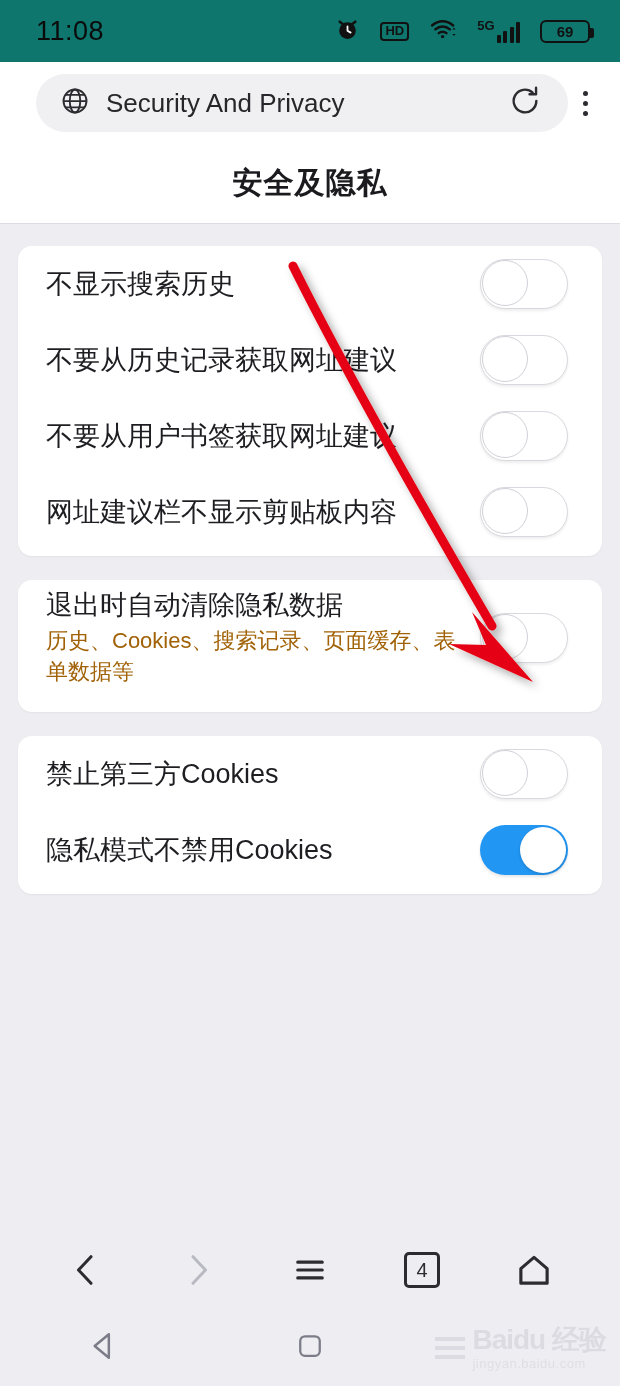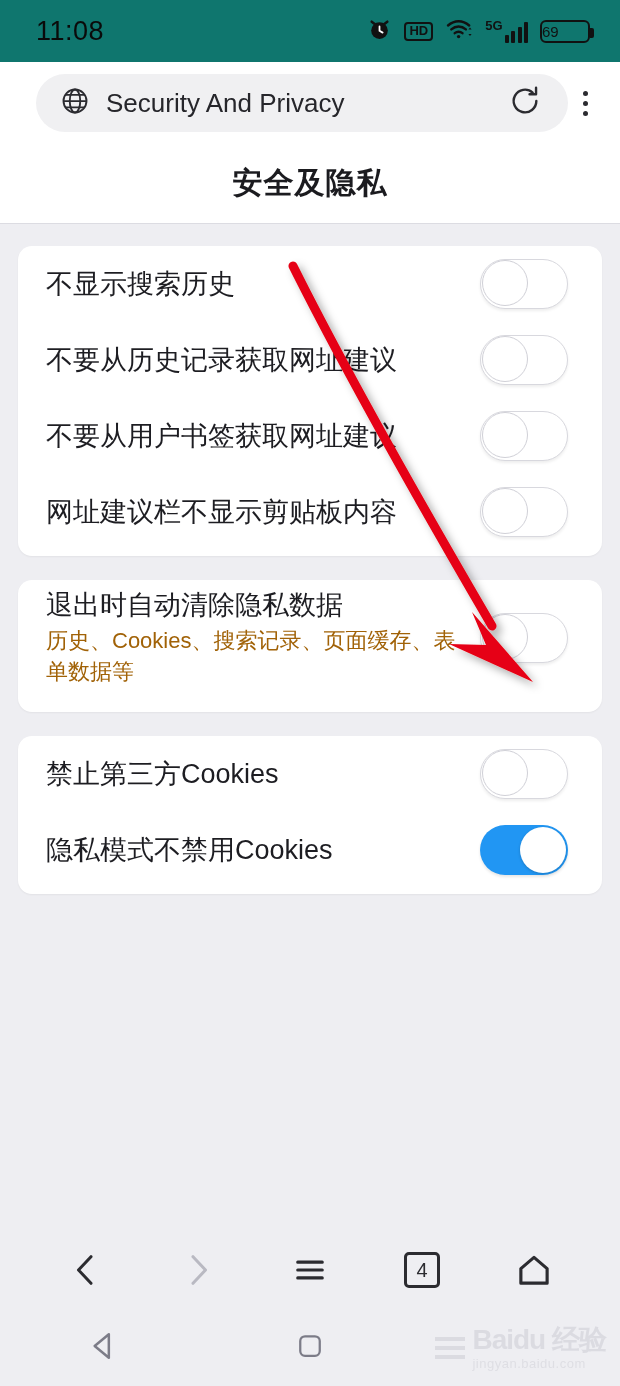--- a/index.html
+++ b/index.html
@@ -11,39 +11,39 @@
     position:relative;
   }
 
   
   .statusbar{
     height:62px; background:#0f766e;
     display:flex; align-items:center; justify-content:space-between;
     padding:0 30px 0 36px;
   }
   .status-time{ font-size:27px; color:#0a0a0a; letter-spacing:.5px; }
-  .status-icons{ display:flex; align-items:center; gap:12px; }
+  .status-icons{ display:flex; align-items:center; gap:20px; }
   .ic{ display:block; }
   .hd-badge{
     border:2.5px solid #111; border-radius:4px;
     font-size:13px; font-weight:bold; color:#111;
     padding:0 3px; line-height:16px; height:19px;
     display:flex; align-items:center;
   }
   .fiveg{ display:flex; align-items:flex-end; gap:2px; }
   .fiveg-label{ font-size:13px; font-weight:bold; color:#111; line-height:1; margin-bottom:11px;}
   .bars{ display:flex; align-items:flex-end; gap:2.5px; height:21px; }
   .bars i{ width:4px; background:#111; border-radius:1px; display:block; }
   .bars i:nth-child(1){ height:8px; }
   .bars i:nth-child(2){ height:12px; }
   .bars i:nth-child(3){ height:16px; }
   .bars i:nth-child(4){ height:21px; }
   .battery{
     width:50px; height:23px; border:2.5px solid #111; border-radius:6px;
-    display:flex; align-items:center; justify-content:flex-start; position:relative;
+    display:flex; align-items:center; justify-content:center; position:relative;font-weight:bold;
   }
   .battery:after{
     content:""; position:absolute; right:-6px; top:6px;
     width:4px; height:10px; background:#111; border-radius:0 2px 2px 0;
   }
   .battery span{ font-size:15px; color:#111; line-height:1; }
 
   
   .urlbar-wrap{
     background:#ffffff; height:82px;

